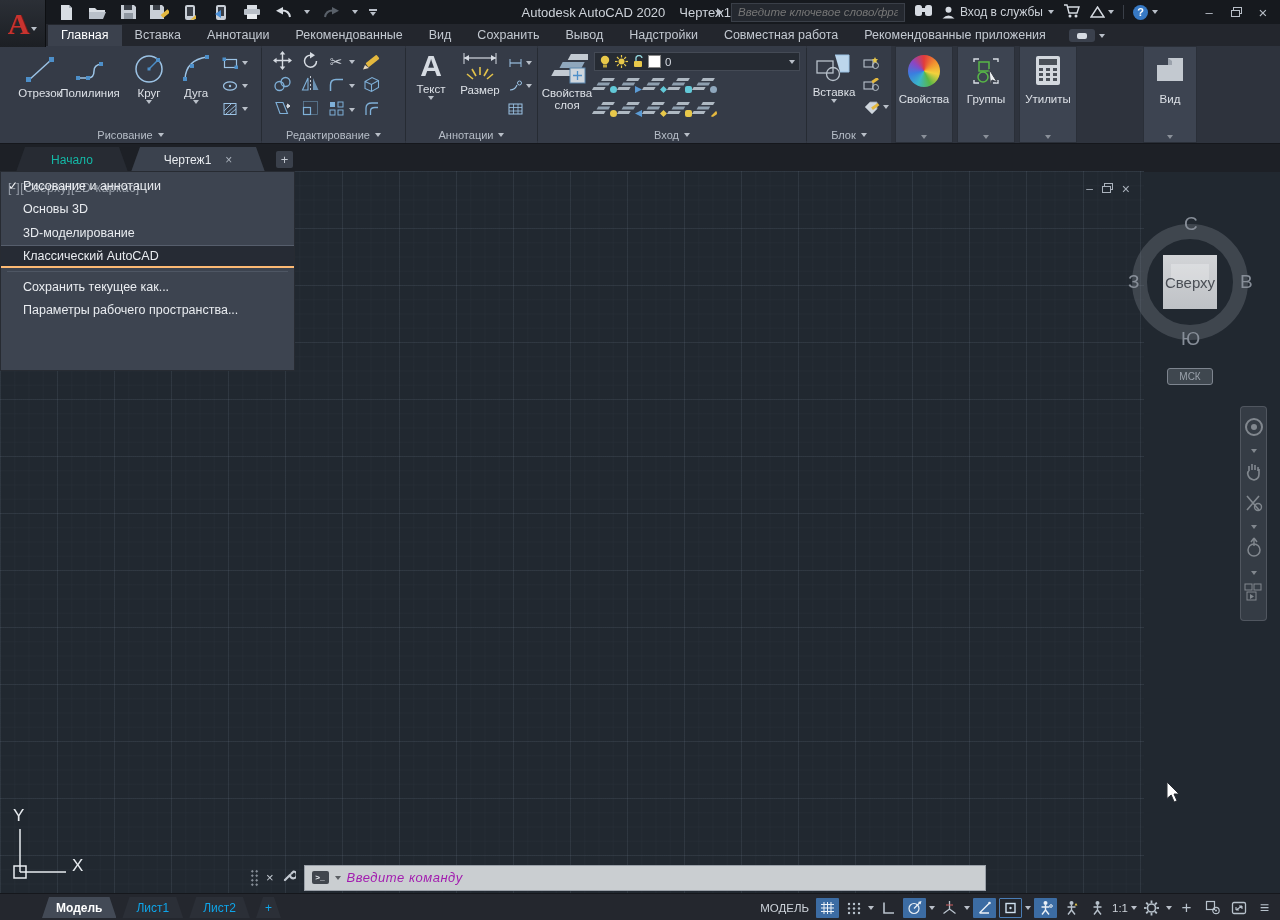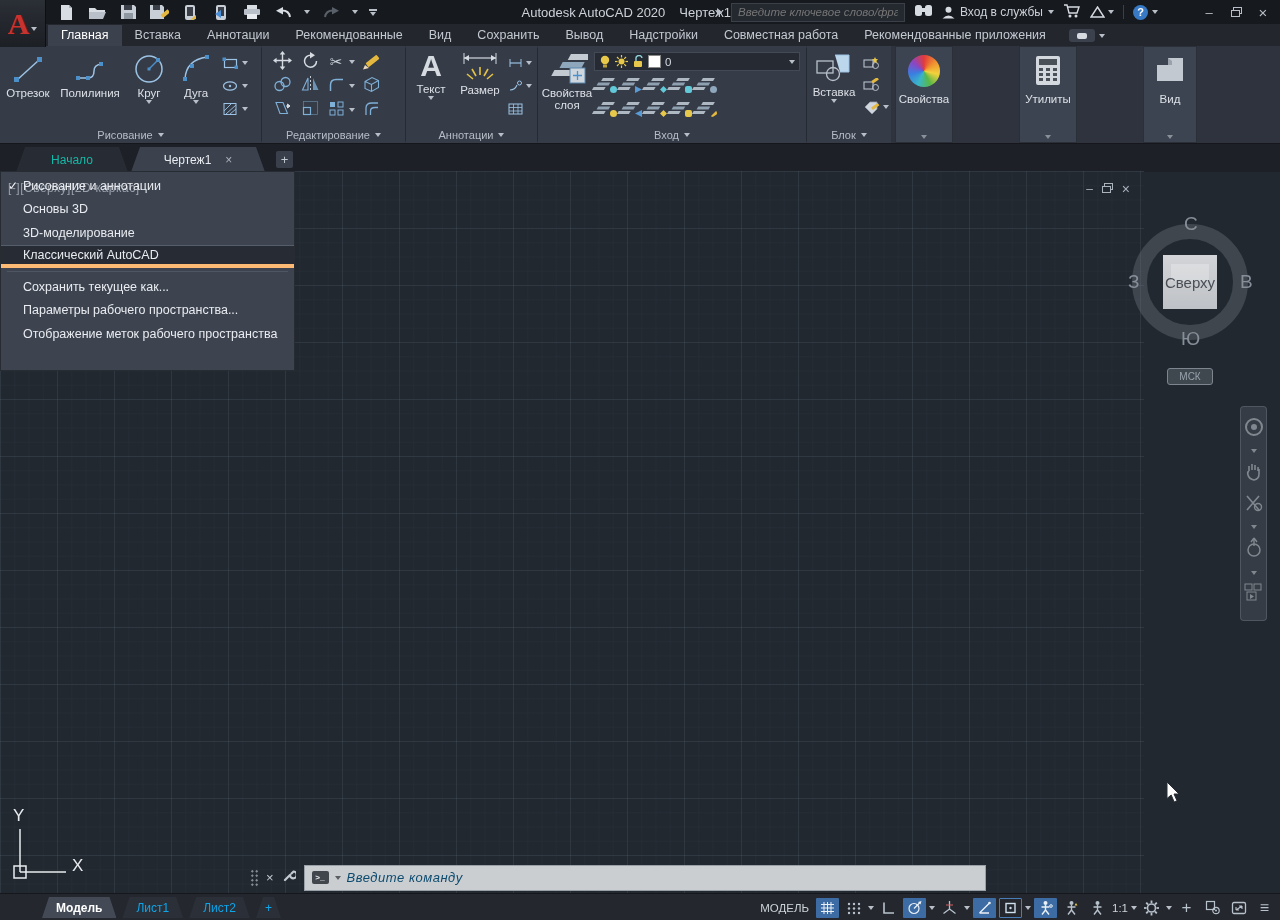--- a/index.html
+++ b/index.html
@@ -88,27 +88,27 @@
   #navbar .nv{opacity:.5;}
   
   #ucsicon{left:0px;top:620px;width:110px;height:90px;}
   
   #cmdline{left:250px;top:694px;width:736px;height:25px;display:flex;align-items:center;}
   #cmd-handle{width:9px;height:18px;background-image:radial-gradient(#8f97a1 1px,transparent 1.2px);background-size:4.5px 4.5px;margin-right:7px;}
   #cmd-x{color:#c3c9d1;font-size:13px;margin-right:8px;}
   #cmd-bar{flex:1;height:24px;background:#caced1;border:1px solid #9aa0a8;display:flex;align-items:center;gap:6px;padding:0 7px;margin-left:8px;}
   #cmd-chip{width:17px;height:13px;background:#41464d;border-radius:2px;color:#e8ecf0;font:bold 8px "Liberation Mono",monospace;
             display:flex;align-items:center;justify-content:center;}
-  #cmd-text{font:italic 13px "Liberation Sans",sans-serif;color:#0c4a6e;letter-spacing:.5px;}
+  #cmd-text{font:italic 13px "Liberation Sans",sans-serif;color:#a21caf;letter-spacing:.5px;}
   
   #wsmenu{left:985px;top:522px;width:295px;height:200px;background:#3d4450;border:1px solid #272b32;box-sizing:border-box;
           display:flex;flex-direction:column;padding-top:2px;z-index:50;}
   .mi{height:23.5px;display:flex;align-items:center;font-size:12.5px;color:#e9ecf0;padding-left:22px;position:relative;}
   .mi .chk{position:absolute;left:7px;font-size:12px;color:#f0f2f5;}
-  .mi.hl{background:#262b34;border-top:1px solid #565e6c;border-bottom:4px solid #fdba74;box-sizing:border-box;}
+  .mi.hl{background:#262b34;border-top:1px solid #565e6c;border-bottom:2px solid #fdba74;box-sizing:border-box;}
   .msep{height:1px;background:#4e5663;margin:3px 6px 3px 6px;}
   
   #statusbar{left:0;top:893px;width:1280px;height:27px;background:#24272e;border-top:1px solid #15171c;}
   .ltab{height:21px;margin-top:3px;padding:0 14px;display:flex;align-items:center;font-size:12px;color:#0ea5e9;
         clip-path:polygon(7px 0,calc(100% - 7px) 0,100% 100%,0 100%);background:#2b2f37;}
   .ltab.active{background:#434a56;color:#fff;font-weight:bold;}
   #sbright{right:4px;top:0;height:27px;gap:3px;}
   .sic{width:23px;height:20px;display:flex;align-items:center;justify-content:center;border-radius:1px;}
   .sic.on{background:#3c6ca3;}
   .sic.frame{border:1px solid #4a7db5;box-sizing:border-box;}
@@ -250,21 +250,21 @@
     <span class="rtab">Рекомендованные приложения</span>
     <span id="ribbon-extra">
         <span class="dot"></span>
       </span>
     <span class="car" style="margin-bottom:8px;"></span>
   </div>
 
   <div id="ribbon" class="abs">
 
     <div class="panel" style="left:0;width:261px;">
-      <div class="bigbtn" style="left:2px;top:8px;width:52px;">
+      <div class="bigbtn" style="left:14px;top:8px;width:52px;">
         <svg width="34" height="32">
             <line x1="6" y1="26" x2="28" y2="6" stroke="#9cc3e5" stroke-width="1.5"></line>
             <rect x="3" y="23" width="5" height="5" fill="#4d8fc9"></rect>
             <rect x="26" y="3" width="5" height="5" fill="#4d8fc9"></rect>
           </svg>
         <span class="lbl">Отрезок</span>
       </div>
       <div class="bigbtn" style="left:60px;top:8px;width:60px;">
         <svg width="34" height="32">
             <path d="M5 24 L15 24 Q21 24 21 17 Q21 11 28 10" fill="none" stroke="#9cc3e5" stroke-width="1.5"></path>
@@ -569,20 +569,34 @@
           <span>Блок</span>
           <span class="car"></span>
         </div>
     </div>
 
     <div class="panel collapsed" style="left:895px;width:58px;">
       <div class="cicon">
           <span style="width:32px;height:32px;border-radius:50%;background:conic-gradient(#e23b3b,#f0902f,#f3d23c,#58b747,#3ab5c9,#3a7de0,#8b46c4,#e23b3b);"></span>
         </div>
       <div class="clbl">Свойства</div>
+      <div class="cdrop">
+          <span class="car dark"></span>
+        </div>
+    </div>
+    <div class="panel collapsed" style="left:957px;width:58px;">
+      <div class="cicon">
+          <svg width="32" height="32">
+            <path d="M4 7 V4 h5 M23 4 h5 v3 M4 25 v3 h5 M28 25 v3 h-5" stroke="#d8dde3" fill="none" stroke-width="1.4"></path>
+            <rect x="9" y="7" width="10" height="9" fill="none" stroke="#58b747" stroke-width="1.5"></rect>
+            <circle cx="13" cy="22" r="5" fill="none" stroke="#58b747" stroke-width="1.5"></circle>
+            <path d="M19 14 L27 27 L22 25 L20.5 30 Z" fill="#eef1f4" stroke="#3a3f47"></path>
+          </svg>
+        </div>
+      <div class="clbl">Группы</div>
       <div class="cdrop">
           <span class="car dark"></span>
         </div>
     </div>
     <div class="panel collapsed" style="left:1019px;width:58px;">
       <div class="cicon">
           <svg width="26" height="31">
             <rect x="1" y="1" width="24" height="29" rx="2" fill="#d3d8de"></rect>
             <rect x="4" y="4" width="18" height="6" fill="#4a5058"></rect>
             <g fill="#4a5058">
@@ -714,23 +728,20 @@
       <div class="mi hl">
           <span>Классический AutoCAD</span>
         </div>
       <div class="msep"></div>
       <div class="mi">
           <span>Сохранить текущее как...</span>
         </div>
       <div class="mi">
           <span>Параметры рабочего пространства...</span>
         </div>
-      <div class="mi">
-          <span>Отображение меток рабочего пространства</span>
-        </div>
     </div>
 
     <svg id="cursor" class="abs" width="16" height="22">
       <polygon points="1,0 1,16.5 5.2,13 8.2,20 11,18.7 8,12 13,12" fill="#fff" stroke="#2a2e35" stroke-width="1"></polygon>
     </svg>
   </div>
 
   <div id="statusbar" class="abs">
     <div class="row abs" style="left:42px;top:0;gap:6px;">
       <span class="ltab active">Модель</span>

